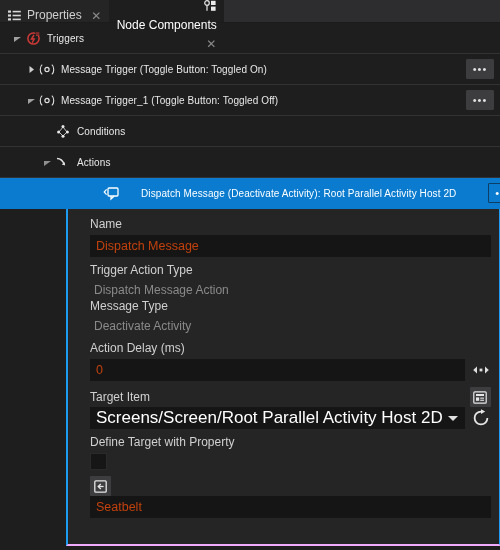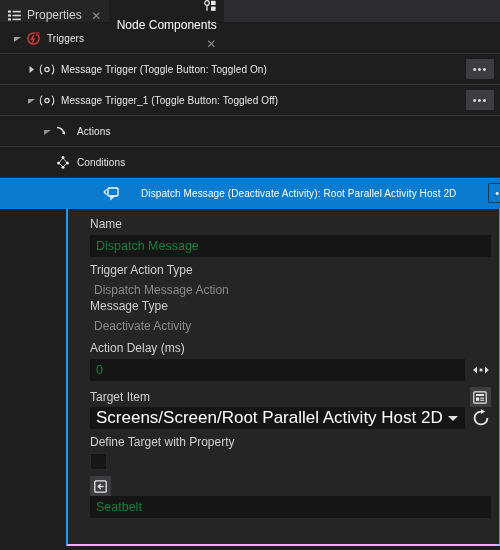--- a/index.html
+++ b/index.html
@@ -110,21 +110,21 @@
     color: #d0d0d0;
     margin-bottom: 3px;
     line-height: 15px;
   }
   .fgap { height: 6px; }
   .finput {
     background: #151515;
     border: none;
     height: 22px;
     line-height: 22px;
-    color: #15803d;
+    color: #c2410c;
     font-size: 12.5px;
     padding: 0 6px;
     box-sizing: border-box;
     width: 100%;
     font-family: "Liberation Sans", sans-serif;
     display: block;
   }
   .fstatic {
     font-size: 12px;
     color: #8a8a8a;
@@ -267,48 +267,48 @@
         <path d="M13.8 1.6 C16.4 3.4 16.4 9.6 13.8 11.4" fill="none" stroke="#e2e2e2" stroke-width="1.1"></path>
       </svg>
     </span>
     <span class="label">Message Trigger_1 (Toggle Button: Toggled Off)</span>
     <span class="spacer"></span>
     <span class="dots">•••</span>
   </div>
 
   <div class="row">
     <span class="ind3"></span>
-    <span class="twisty">
-      <svg width="9" height="9" viewBox="0 0 9 9">
-          <path d="M1 3 L8 3 L1 8 Z" fill="#8f8f8f"></path>
-        </svg>
-    </span>
-    <span class="ticon">
-      <svg width="16" height="14" viewBox="0 0 16 14">
-        <path d="M2 3.5 C6 3.5 8 6 9.5 9.5" fill="none" stroke="#e2e2e2" stroke-width="1.4"></path>
-        <path d="M6.8 9.6 L10.2 10.6 L9.4 7.1 Z" fill="#e2e2e2"></path>
-      </svg>
-    </span>
-    <span class="label">Actions</span>
-    <span class="spacer"></span>
-  </div>
-
-  <div class="row">
-    <span class="ind3"></span>
     <span class="twisty"></span>
     <span class="ticon">
       <svg width="16" height="15" viewBox="0 0 16 15">
         <path d="M8 3 L4 8 M8 3 L12 8 M4 8 L8 12 M12 8 L8 12" stroke="#cfcfcf" stroke-width="0.9" fill="none"></path>
         <circle cx="8" cy="2.6" r="1.5" fill="#e8e8e8"></circle>
         <circle cx="3.6" cy="8" r="1.5" fill="#e8e8e8"></circle>
         <circle cx="12.4" cy="8" r="1.5" fill="#e8e8e8"></circle>
         <circle cx="8" cy="12.2" r="1.5" fill="#e8e8e8"></circle>
       </svg>
     </span>
     <span class="label">Conditions</span>
+    <span class="spacer"></span>
+  </div>
+
+  <div class="row">
+    <span class="ind3"></span>
+    <span class="twisty">
+      <svg width="9" height="9" viewBox="0 0 9 9">
+          <path d="M1 3 L8 3 L1 8 Z" fill="#8f8f8f"></path>
+        </svg>
+    </span>
+    <span class="ticon">
+      <svg width="16" height="14" viewBox="0 0 16 14">
+        <path d="M2 3.5 C6 3.5 8 6 9.5 9.5" fill="none" stroke="#e2e2e2" stroke-width="1.4"></path>
+        <path d="M6.8 9.6 L10.2 10.6 L9.4 7.1 Z" fill="#e2e2e2"></path>
+      </svg>
+    </span>
+    <span class="label">Actions</span>
     <span class="spacer"></span>
   </div>
 
   <div class="row sel">
     <span class="ind4"></span>
     <span class="twisty"></span>
     <span class="ticon">
       <svg width="17" height="15" viewBox="0 0 17 15">
         <rect x="5" y="2" width="10" height="8" rx="1" fill="none" stroke="#ffffff" stroke-width="1.3"></rect>
         <path d="M8 10 L8 13 L11.2 10" fill="none" stroke="#ffffff" stroke-width="1.3"></path>

